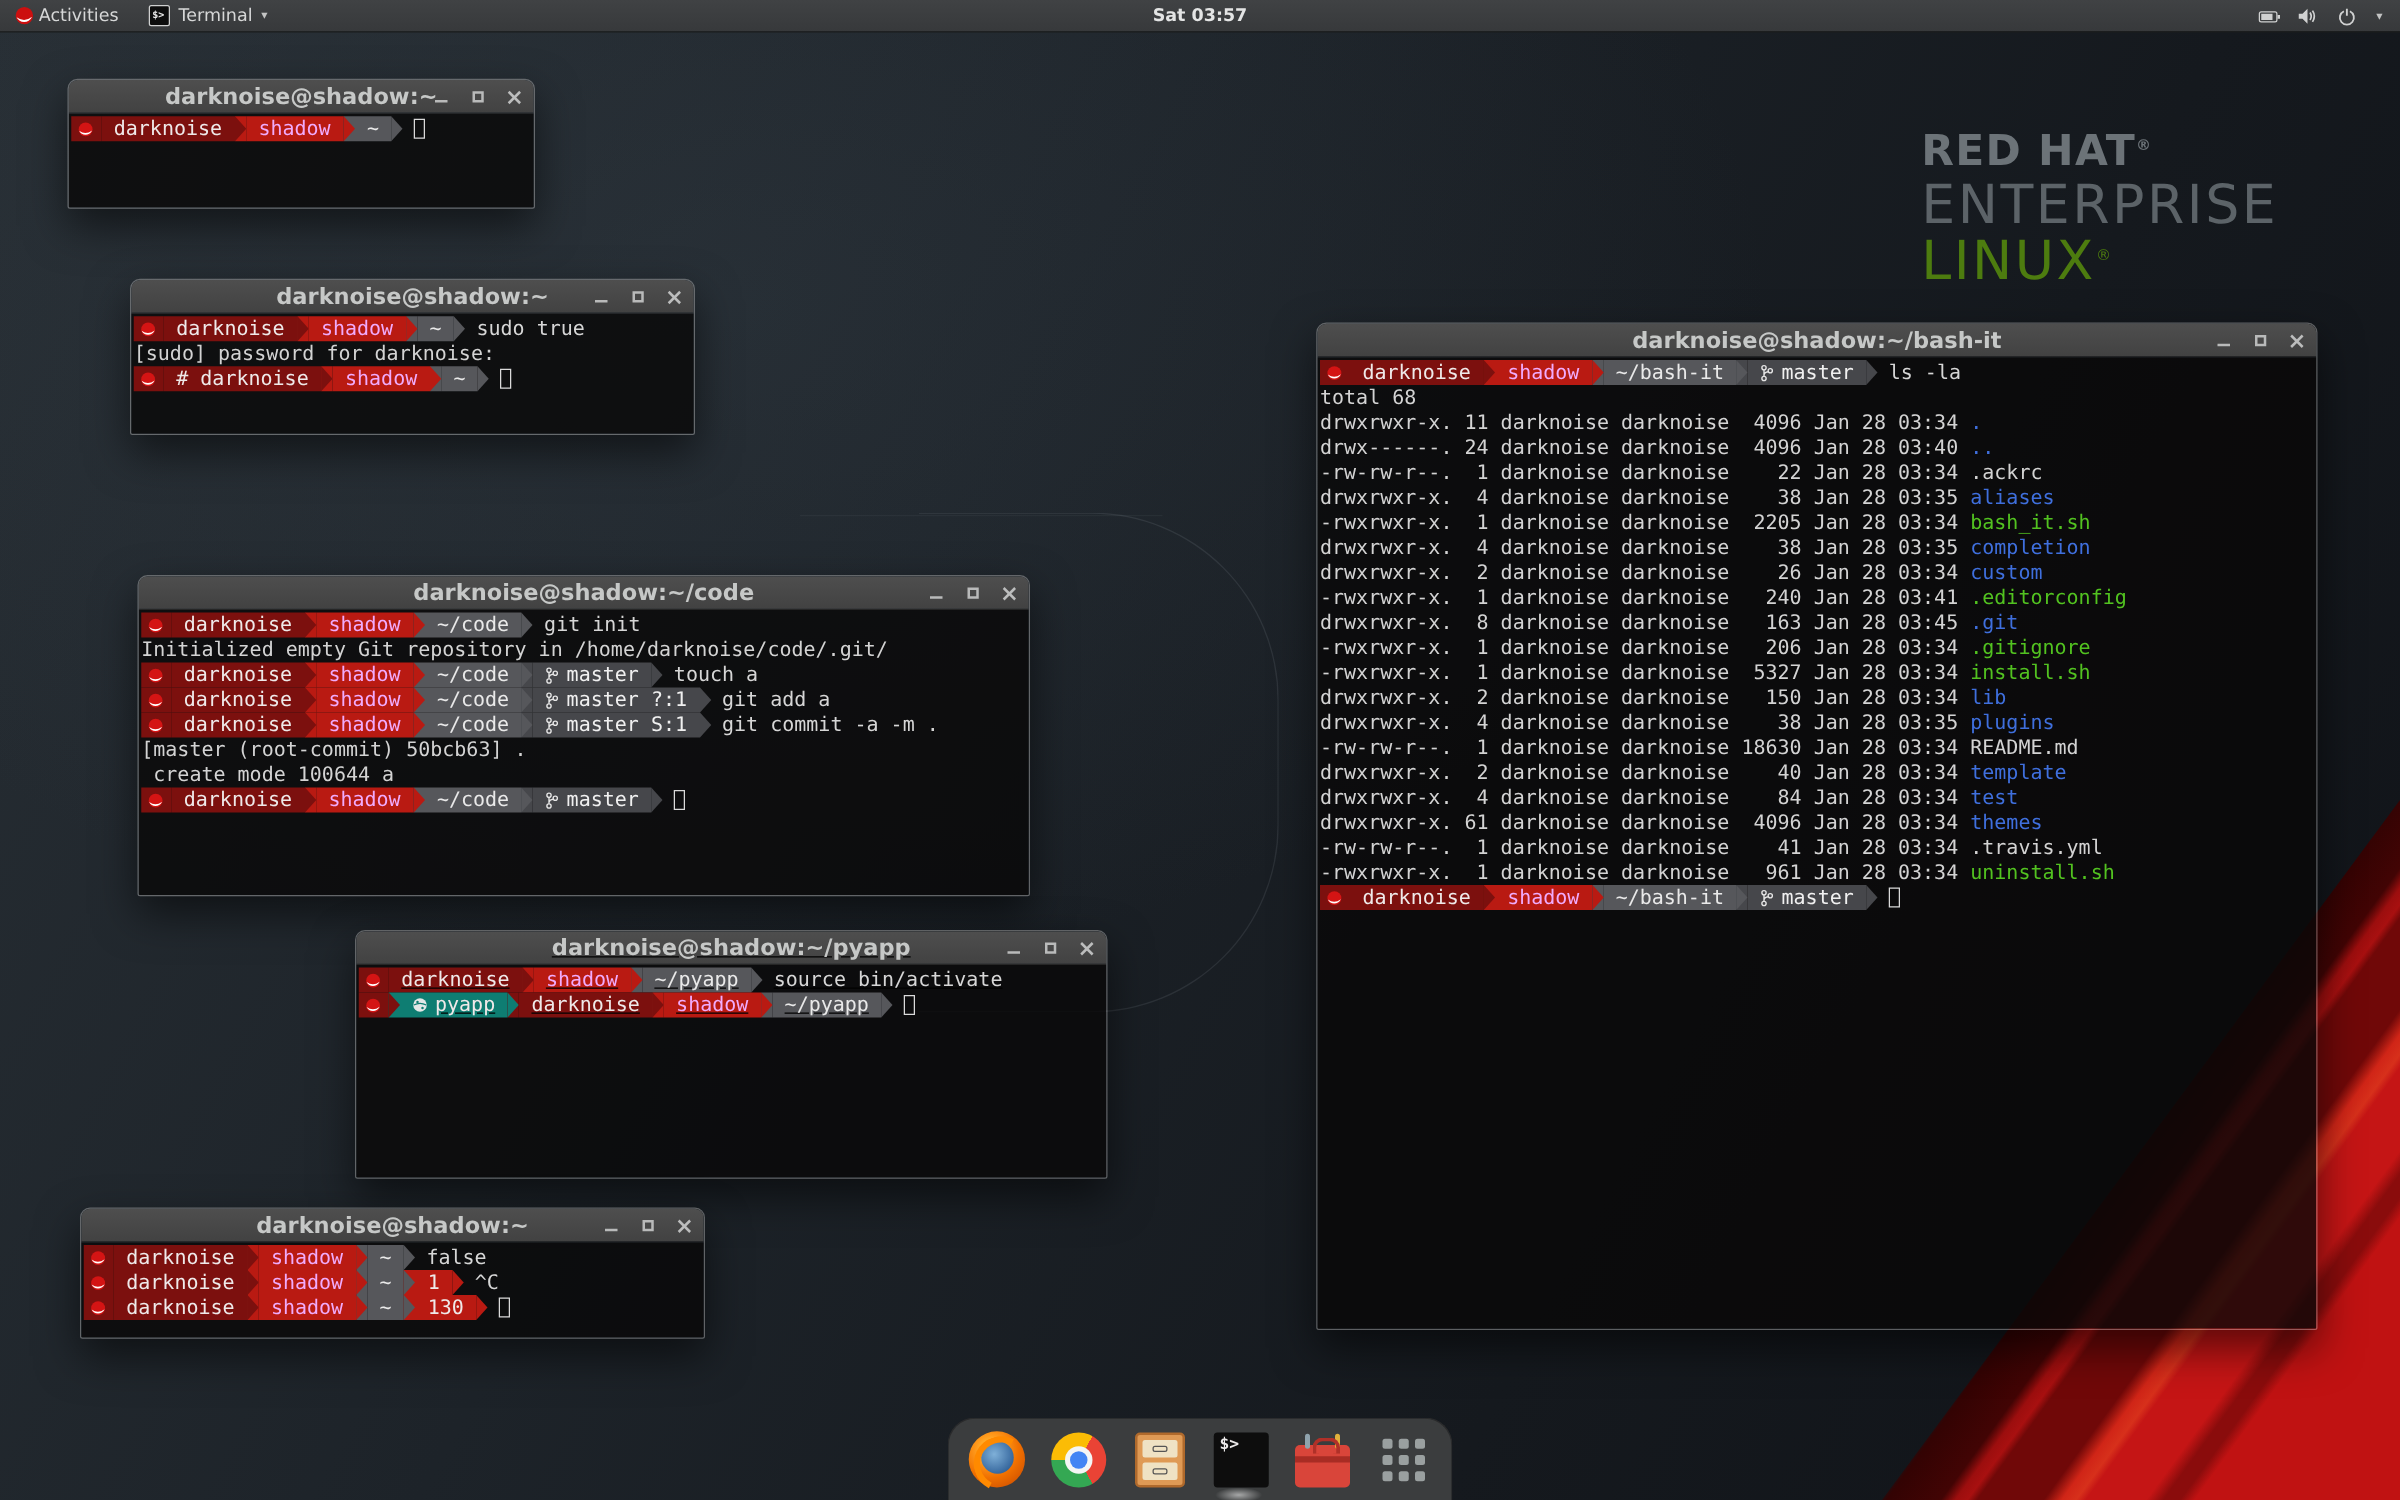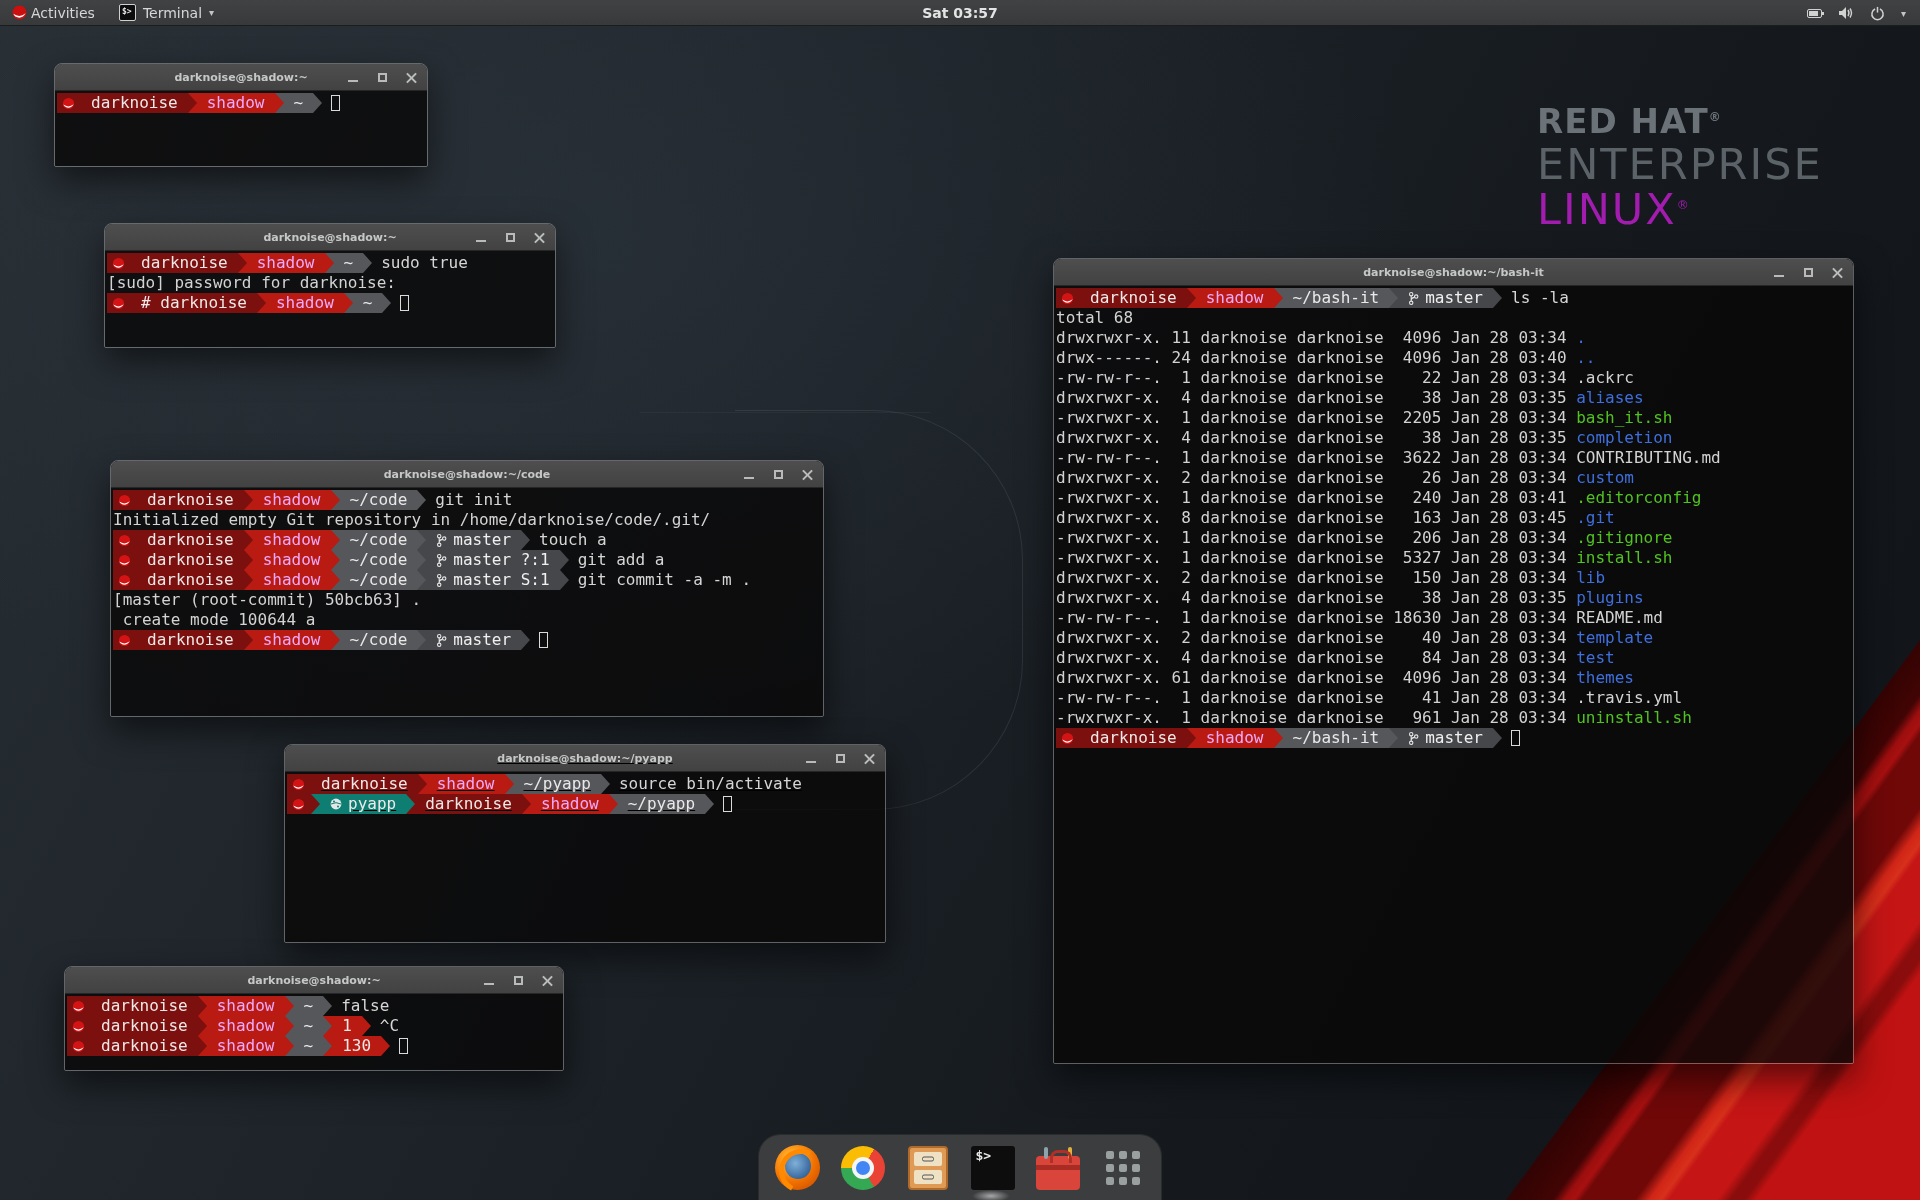--- a/index.html
+++ b/index.html
@@ -57,35 +57,35 @@
   .tb-right { position:absolute; right:0; top:0; height:26px; display:flex; align-items:center; gap:16px; padding:0 14px; }
   .battery { width:15px; height:9px; border:1px solid #d0d1d1; border-radius:2px; position:relative; }
   .battery::after { content:""; position:absolute; right:-3px; top:2px; width:2px; height:3px; background:#d0d1d1; }
   .battery::before { content:""; position:absolute; left:1px; top:1px; bottom:1px; width:9px; background:#d0d1d1; }
 
   
   .branding { position:absolute; left:1537px; top:104px; color:#646b70; pointer-events:none; }
   .brand-l1 { font-size:34px; font-weight:bold; letter-spacing:1px; color:#6c7378; line-height:1.05; }
   .brand-sup { font-size:12px; vertical-align:super; }
   .brand-l2 { font-size:43px; letter-spacing:2px; color:#5c6368; line-height:1.05; margin-top:2px; }
-  .brand-l3 { font-size:43px; letter-spacing:2px; color:#a21caf; line-height:1.05; }
+  .brand-l3 { font-size:43px; letter-spacing:2px; color:#4d7c0f; line-height:1.05; }
 
   
   .window {
     position:absolute; border:1px solid rgba(165,165,165,.5); border-radius:8px 8px 2px 2px;
     box-shadow:0 14px 34px rgba(0,0,0,.55);
     display:flex; flex-direction:column; overflow:hidden; z-index:10;
   }
   .titlebar {
     height:27px; flex:0 0 27px; position:relative;
     background:linear-gradient(#4e4e4e,#424242);
     border-bottom:1px solid #262626; border-radius:7px 7px 0 0;
     display:flex; align-items:center; justify-content:center;
   }
-  .titlebar .wtitle { font-size:11px; font-weight:bold; color:#c6c8c7; }
+  .titlebar .wtitle { font-size:18px; font-weight:bold; color:#c6c8c7; }
   .tbtns { position:absolute; right:10px; top:0; height:27px; display:flex; align-items:center; gap:17px; }
   .tbtn { width:12px; height:12px; display:flex; align-items:center; justify-content:center; }
   .g-min { width:10px; height:2px; background:#b9baba; margin-top:6px; }
   .g-max { width:9px; height:9px; border:2px solid #b9baba; }
   .g-close { position:relative; width:11px; height:11px; }
   .g-close::before,.g-close::after {
     content:""; position:absolute; left:-1px; top:4.5px; width:13px; height:2px; background:#bcbdbd;
   }
   .g-close::before { transform:rotate(45deg); } .g-close::after { transform:rotate(-45deg); }
 
@@ -393,21 +393,20 @@
               <circle cx="8.2" cy="5.6" r="1.7" fill="none" stroke="#e6e6e6" stroke-width="1.1"></circle>
               <path d="M3.2 5v5 M3.2 9 Q3.4 6.8 6.6 6.4" fill="none" stroke="#e6e6e6" stroke-width="1.1"></path>
             </svg>master</span><span class="sep" style="border-left-color: rgb(70, 71, 75);"></span><span class="cmd">ls -la</span></div>
         <div class="term-out"><span class="out-fg">total 68</span></div>
         <div class="term-out"><span class="out-fg">drwxrwxr-x. 11 darknoise darknoise  4096 Jan 28 03:34 </span><span class="out-dir">.</span></div>
         <div class="term-out"><span class="out-fg">drwx------. 24 darknoise darknoise  4096 Jan 28 03:40 </span><span class="out-dir">..</span></div>
         <div class="term-out"><span class="out-fg">-rw-rw-r--.  1 darknoise darknoise    22 Jan 28 03:34 .ackrc</span></div>
         <div class="term-out"><span class="out-fg">drwxrwxr-x.  4 darknoise darknoise    38 Jan 28 03:35 </span><span class="out-dir">aliases</span></div>
         <div class="term-out"><span class="out-fg">-rwxrwxr-x.  1 darknoise darknoise  2205 Jan 28 03:34 </span><span class="out-exec">bash_it.sh</span></div>
         <div class="term-out"><span class="out-fg">drwxrwxr-x.  4 darknoise darknoise    38 Jan 28 03:35 </span><span class="out-dir">completion</span></div>
-        <div class="term-out"><span class="out-fg">-rw-rw-r--.  1 darknoise darknoise  3622 Jan 28 03:34 CONTRIBUTING.md</span></div>
         <div class="term-out"><span class="out-fg">drwxrwxr-x.  2 darknoise darknoise    26 Jan 28 03:34 </span><span class="out-dir">custom</span></div>
         <div class="term-out"><span class="out-fg">-rwxrwxr-x.  1 darknoise darknoise   240 Jan 28 03:41 </span><span class="out-exec">.editorconfig</span></div>
         <div class="term-out"><span class="out-fg">drwxrwxr-x.  8 darknoise darknoise   163 Jan 28 03:45 </span><span class="out-dir">.git</span></div>
         <div class="term-out"><span class="out-fg">-rwxrwxr-x.  1 darknoise darknoise   206 Jan 28 03:34 </span><span class="out-exec">.gitignore</span></div>
         <div class="term-out"><span class="out-fg">-rwxrwxr-x.  1 darknoise darknoise  5327 Jan 28 03:34 </span><span class="out-exec">install.sh</span></div>
         <div class="term-out"><span class="out-fg">drwxrwxr-x.  2 darknoise darknoise   150 Jan 28 03:34 </span><span class="out-dir">lib</span></div>
         <div class="term-out"><span class="out-fg">drwxrwxr-x.  4 darknoise darknoise    38 Jan 28 03:35 </span><span class="out-dir">plugins</span></div>
         <div class="term-out"><span class="out-fg">-rw-rw-r--.  1 darknoise darknoise 18630 Jan 28 03:34 README.md</span></div>
         <div class="term-out"><span class="out-fg">drwxrwxr-x.  2 darknoise darknoise    40 Jan 28 03:34 </span><span class="out-dir">template</span></div>
         <div class="term-out"><span class="out-fg">drwxrwxr-x.  4 darknoise darknoise    84 Jan 28 03:34 </span><span class="out-dir">test</span></div>

